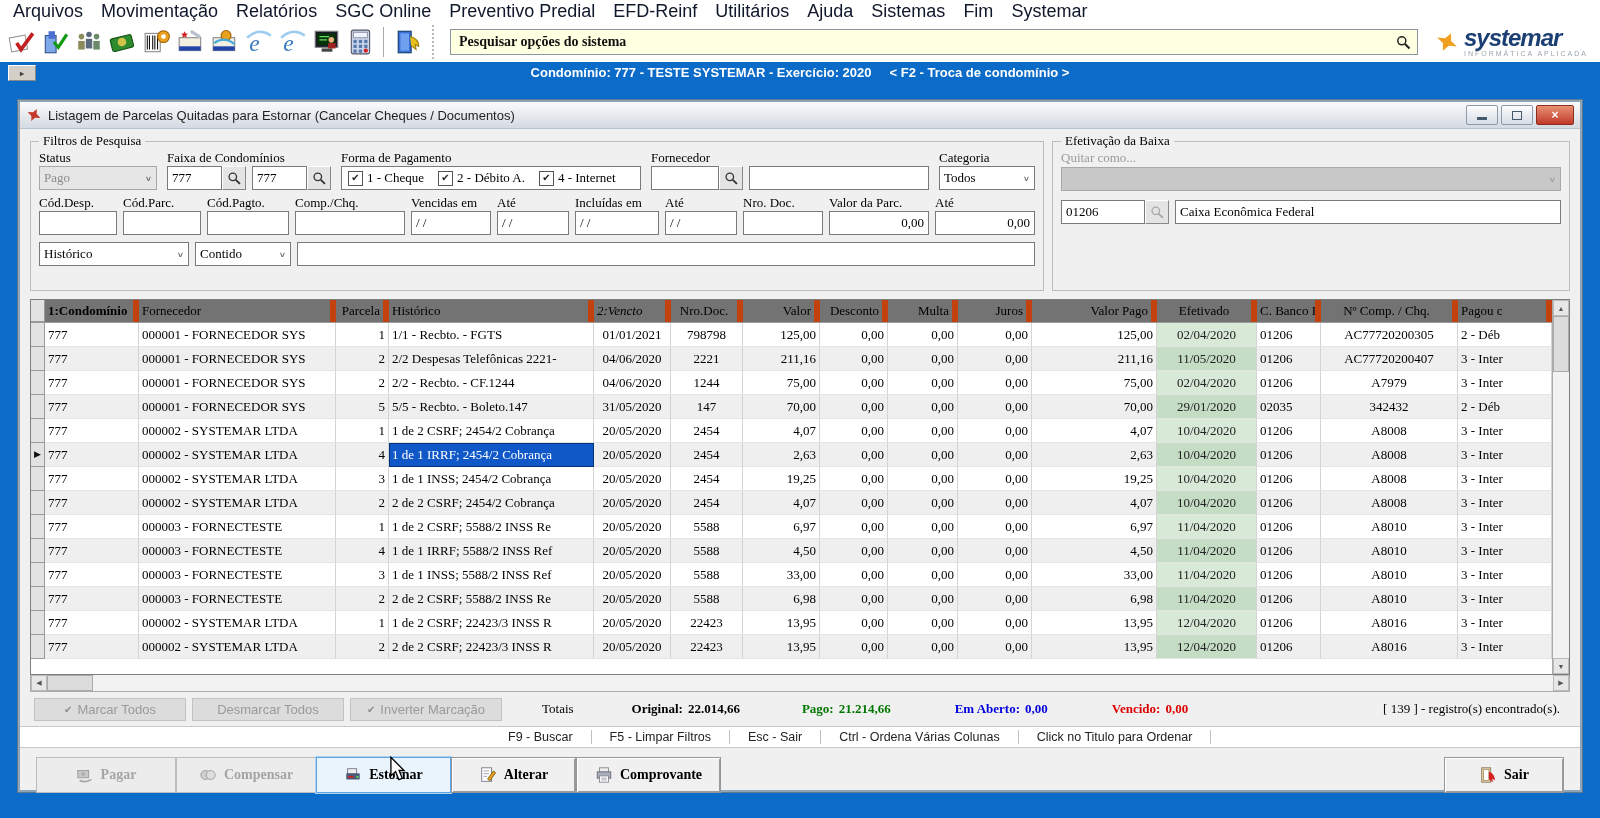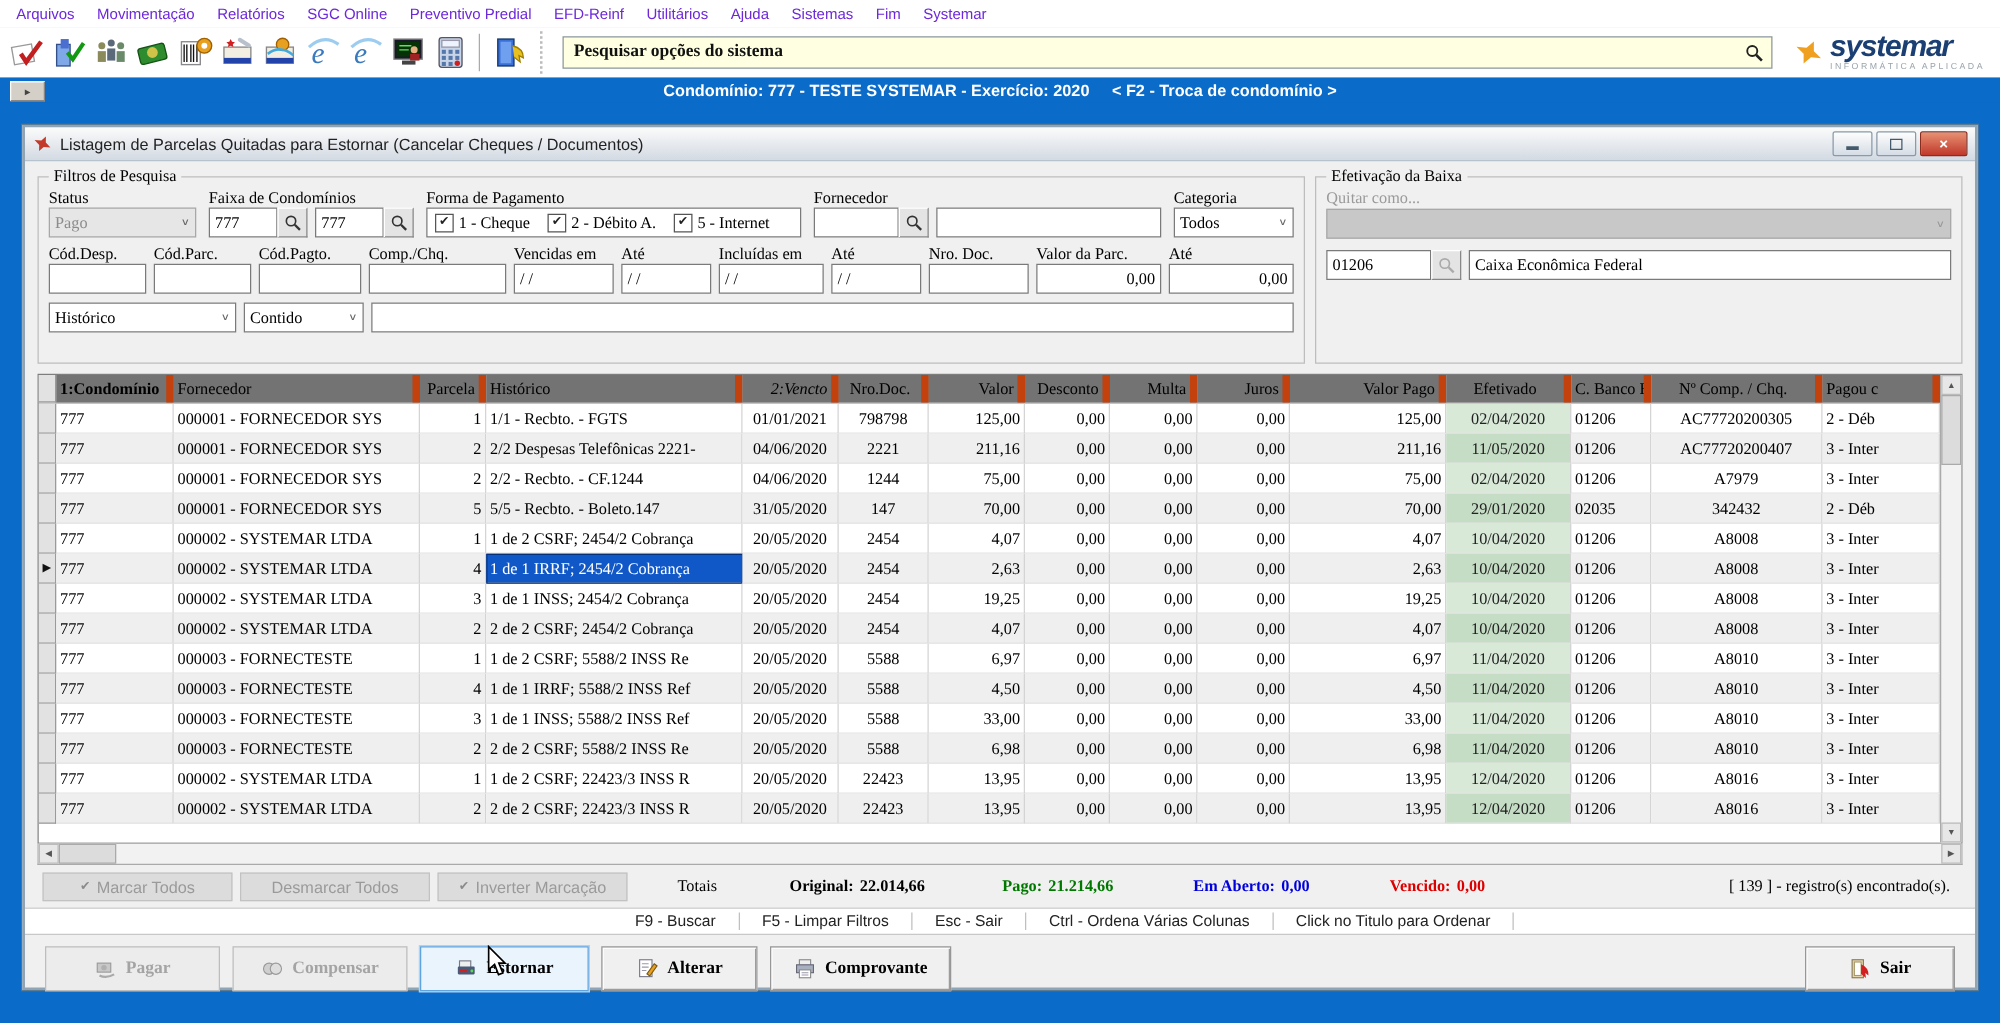--- a/index.html
+++ b/index.html
@@ -1,21 +1,21 @@
 <!DOCTYPE html>
 <html><head>
 <meta charset="utf-8">
 <style>
   html,body{margin:0;padding:0}
   body{width:1600px;height:818px;position:relative;overflow:hidden;background:#0b6bc9;
        font-family:"Liberation Sans",sans-serif;}
   
   .menubar{position:absolute;left:0;top:0;right:0;height:22px;background:#fff;
            display:flex;align-items:center;padding-left:4px;border-bottom:1px solid #e2e2e2}
-  .menu-item{padding:2px 9px;font-size:12px;color:#6d28d9;cursor:default;white-space:nowrap}
+  .menu-item{padding:2px 9px;font-size:18px;color:#0f172a;cursor:default;white-space:nowrap}
   
   .toolbar{position:absolute;left:0;top:22px;right:0;height:40px;background:#fff;
            display:flex;align-items:center;padding:0 4px;border-bottom:1px solid #b9c6d2}
   .tb-icons{display:flex;align-items:center}
   .tbicon{width:30px;height:30px;margin:0 2px;display:flex;align-items:center;justify-content:center}
   .tbicon svg{width:28px;height:28px}
   .tb-sep{width:2px;height:30px;border-left:1px solid #aaa;border-right:1px solid #fff;margin:0 5px}
   .tb-dotsep{width:2px;height:34px;border-left:2px dotted #bbb;margin:0 6px}
   .searchwrap{flex:1;height:26px;background:#FFFFE1;border:1px solid #8a97a3;display:flex;
               align-items:center;padding:0 6px;margin:0 8px;box-sizing:border-box}
@@ -128,21 +128,21 @@
   .tval{margin-left:5px}
   
   .fkeys{flex:0 0 20px;background:#fff;border-top:1px solid #c8c8c8;border-bottom:1px solid #c8c8c8;
          display:flex;align-items:center;font:12.5px "Liberation Sans",sans-serif;color:#222;
          margin:2px -10px 0 -10px;padding:0 10px}
   .hkspace{flex:0 0 460px}
   .hk{padding:0 18px;border-left:1px solid #c0c0c0;height:14px;line-height:14px;white-space:nowrap}
   .hkspace + .hk{border-left:none}
   .hktail{flex:1;border-left:1px solid #c0c0c0;height:14px}
   
-  .actions{flex:0 0 50px;display:flex;align-items:center;padding:2px 6px 0 6px;gap:10px}
+  .actions{flex:0 0 50px;display:flex;align-items:center;padding:2px 6px 0 6px;gap:0}
   .actbtn{height:36px;background:#f0f0f0;border:1px solid #979797;box-sizing:border-box;
           box-shadow:inset 1px 1px 0 #fff,inset -1px -1px 0 #9c9c9c;
           display:flex;align-items:center;justify-content:center;gap:7px;
           font:bold 14px "Liberation Serif",serif;color:#000}
   .actbtn .aicon{width:18px;height:18px}
   .actbtn .aicon svg{width:18px;height:18px}
   .adis{color:#a4a4a4;box-shadow:none;border-color:#bdbdbd;background:#ececec}
   .afoc{background:#eaf4fd;border:1px solid #5ea4e0;box-shadow:0 0 0 1px #aed2ef}
   .aright{margin-left:auto}
   .cursor{position:absolute;left:389px;top:756px;width:17px;height:25px;z-index:50}
@@ -347,21 +347,21 @@
                 <div class="cbwrap">
                   <div class="cb">✔</div>
                   <div class="cblabel">1 - Cheque</div>
                 </div>
                 <div class="cbwrap">
                   <div class="cb">✔</div>
                   <div class="cblabel">2 - Débito A.</div>
                 </div>
                 <div class="cbwrap">
                   <div class="cb">✔</div>
-                  <div class="cblabel">5 - Internet</div>
+                  <div class="cblabel">4 - Internet</div>
                 </div>
               </div>
           </div>
           <div class="fblock" style="flex:1">
             <div class="flabel">Fornecedor</div>
             <div class="ctlrow">
               <input class="tinput" style="width: 68px;" readonly="" value="">
               <div class="magbtn">
                 <svg class="magsvg" viewBox="0 0 16 16">
                     <circle cx="6.2" cy="6.2" r="4" fill="none" stroke="#333" stroke-width="1.4"></circle>
@@ -459,21 +459,21 @@
     </div>
 
     <div class="gridwrap">
       <div class="gmain">
         <div class="ghrow">
             <div class="gcell ghead gmarker" style="flex: 0 0 14px; width: 14px;"></div>
             <div class="gcell ghead gbold" style="flex: 0 0 94px; width: 94px;">1:Condomínio</div>
             <div class="gcell ghead" style="flex: 0 0 197px; width: 197px;">Fornecedor</div>
             <div class="gcell ghead" style="flex: 0 0 53px; width: 53px; text-align: right;">Parcela</div>
             <div class="gcell ghead" style="flex: 0 0 205px; width: 205px;">Histórico</div>
-            <div class="gcell ghead gital" style="flex: 0 0 77px; width: 77px; text-align: right;">2:Vencto</div>
+            <div class="gcell ghead gital" style="flex: 0 0 77px; width: 77px; text-align: left;">2:Vencto</div>
             <div class="gcell ghead" style="flex: 0 0 72px; width: 72px; text-align: center;">Nro.Doc.</div>
             <div class="gcell ghead" style="flex: 0 0 77px; width: 77px; text-align: right;">Valor</div>
             <div class="gcell ghead" style="flex: 0 0 68px; width: 68px; text-align: right;">Desconto</div>
             <div class="gcell ghead" style="flex: 0 0 70px; width: 70px; text-align: right;">Multa</div>
             <div class="gcell ghead" style="flex: 0 0 74px; width: 74px; text-align: right;">Juros</div>
             <div class="gcell ghead" style="flex: 0 0 125px; width: 125px; text-align: right;">Valor Pago</div>
             <div class="gcell ghead" style="flex: 0 0 100px; width: 100px; text-align: center;">Efetivado</div>
             <div class="gcell ghead" style="flex: 0 0 64px; width: 64px;">C. Banco Efe.</div>
             <div class="gcell ghead" style="flex: 0 0 137px; width: 137px; text-align: center;">Nº Comp. / Chq.</div>
             <div class="gcell ghead" style="flex: 1 1 auto;">Pagou c</div>

